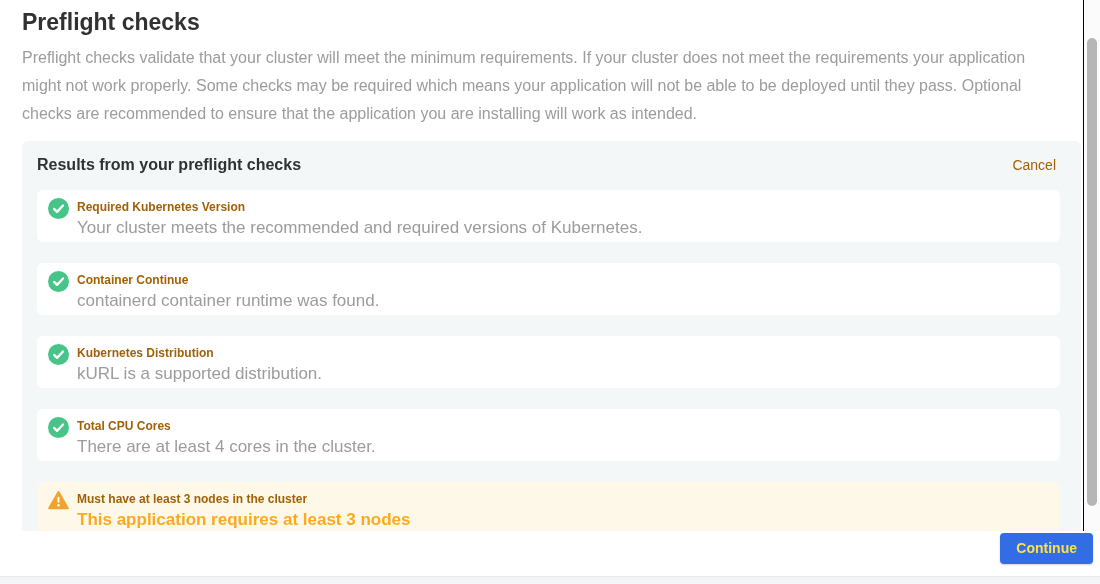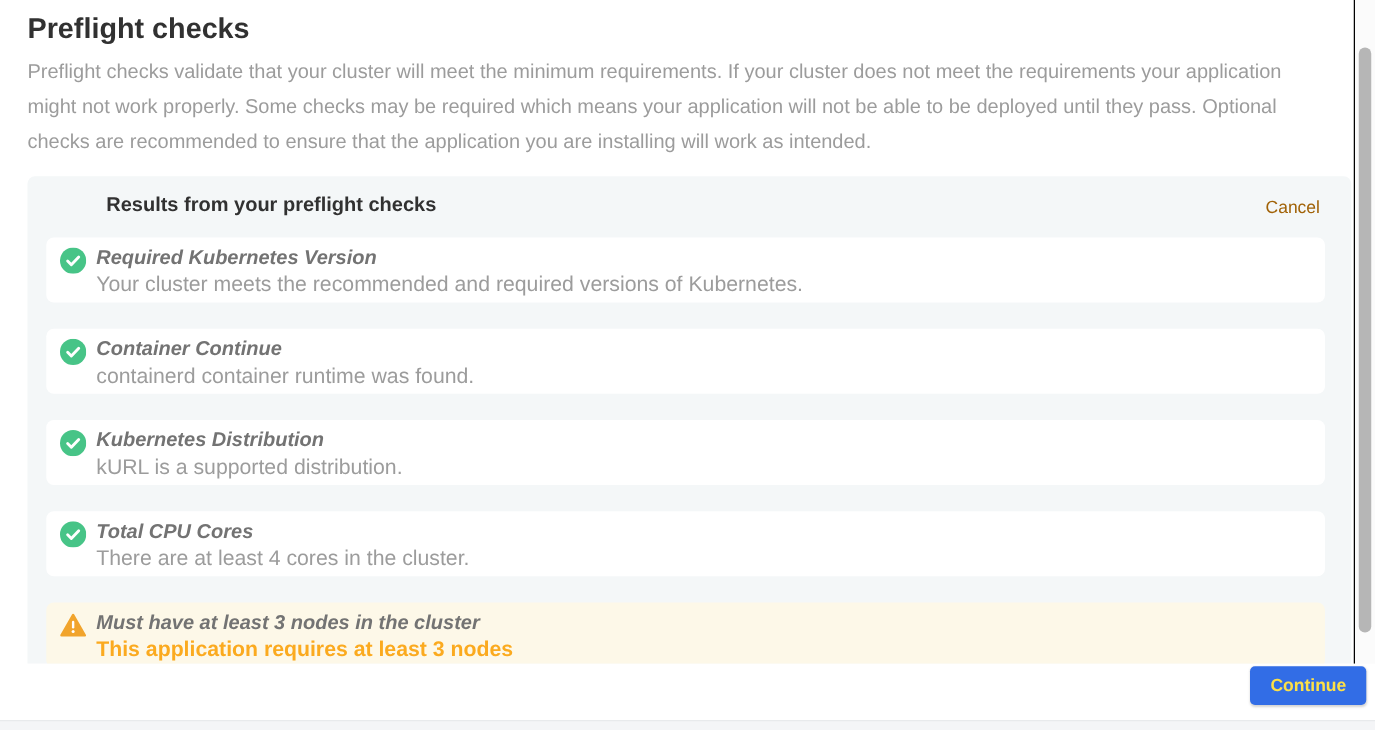--- a/index.html
+++ b/index.html
@@ -30,36 +30,36 @@
   }
 
   .results-card {
     background:#f4f7f8; border-radius:6px;
     padding:14px 21px 26px 15px;
   }
   .card-header {
     display:flex; justify-content:space-between; align-items:center;
     margin-bottom:15px;
   }
-  .card-title { font-size:16px; font-weight:700; color:#313131; line-height:20px;margin-left:48px; }
+  .card-title { font-size:16px; font-weight:700; color:#313131; line-height:20px; }
   .cancel-link {
     font-size:14px; color:#a16207; margin-right:4px;
     cursor:pointer; text-decoration:none; line-height:20px;
   }
 
   .check-item {
     display:flex; align-items:flex-start;
     background:#ffffff; border-radius:6px;
     padding:6px 10px 6px 11px; margin-bottom:21px;
   }
   .check-item:last-child { margin-bottom:16px; }
   .check-item.warn { background:#fdf8e8; }
   .check-icon { flex:0 0 auto; width:21px; height:22px; margin-top:2px; }
   .check-text { margin-left:8px; }
-  .check-title { font-size:16px; font-weight:700; color:#737373; line-height:22px;font-style:italic; }
+  .check-title { font-size:12px; font-weight:700; color:#a16207; line-height:22px; }
   .check-msg { font-size:17px; color:#9c9c9c; line-height:16px; margin-top:2px; }
   .check-item.warn .check-msg { color:#fbaa1f; font-weight:700; }
 
   
   .footer {
     position:absolute; left:0; top:531px; width:1100px; height:46px;
     background:#ffffff;
   }
   .continue-btn {
     position:absolute; top:2px; right:7px;

